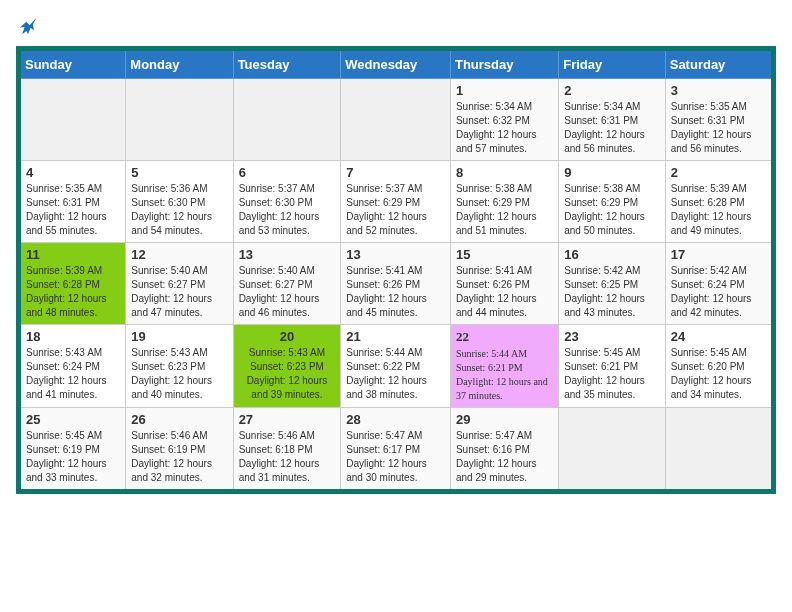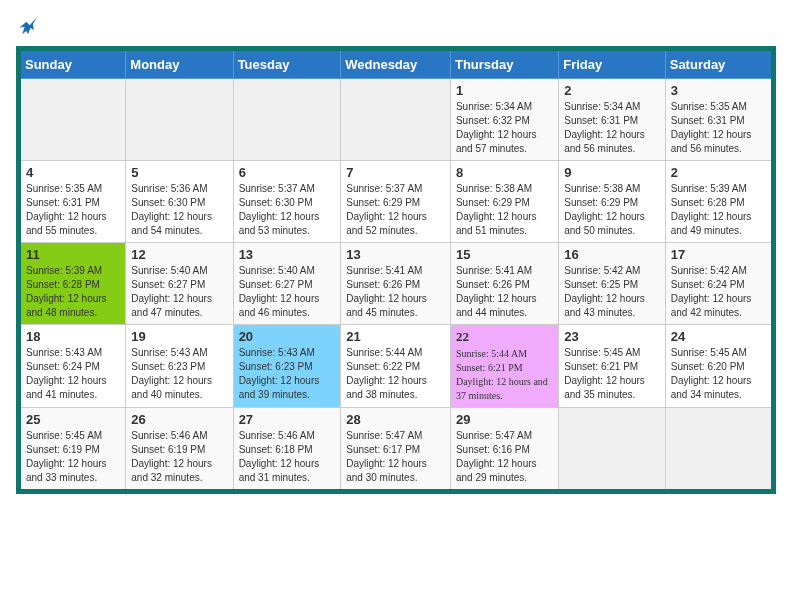--- a/index.html
+++ b/index.html
@@ -238,21 +238,21 @@
           <div class="day-info">Sunrise: 5:43 AM
 Sunset: 6:24 PM
 Daylight: 12 hours and 41 minutes.</div>
         </td>
         <td style="background: rgb(255, 255, 255);">
           <span class="day-num">19</span>
           <div class="day-info">Sunrise: 5:43 AM
 Sunset: 6:23 PM
 Daylight: 12 hours and 40 minutes.</div>
         </td>
-        <td style="background: #7dd3fc;">
+        <td style="background: #84cc16; text-align: center;">
           <span class="day-num">20</span>
           <div class="day-info">Sunrise: 5:43 AM
 Sunset: 6:23 PM
 Daylight: 12 hours and 39 minutes.</div>
         </td>
         <td style="background: rgb(255, 255, 255);">
           <span class="day-num">21</span>
           <div class="day-info">Sunrise: 5:44 AM
 Sunset: 6:22 PM
 Daylight: 12 hours and 38 minutes.</div>

